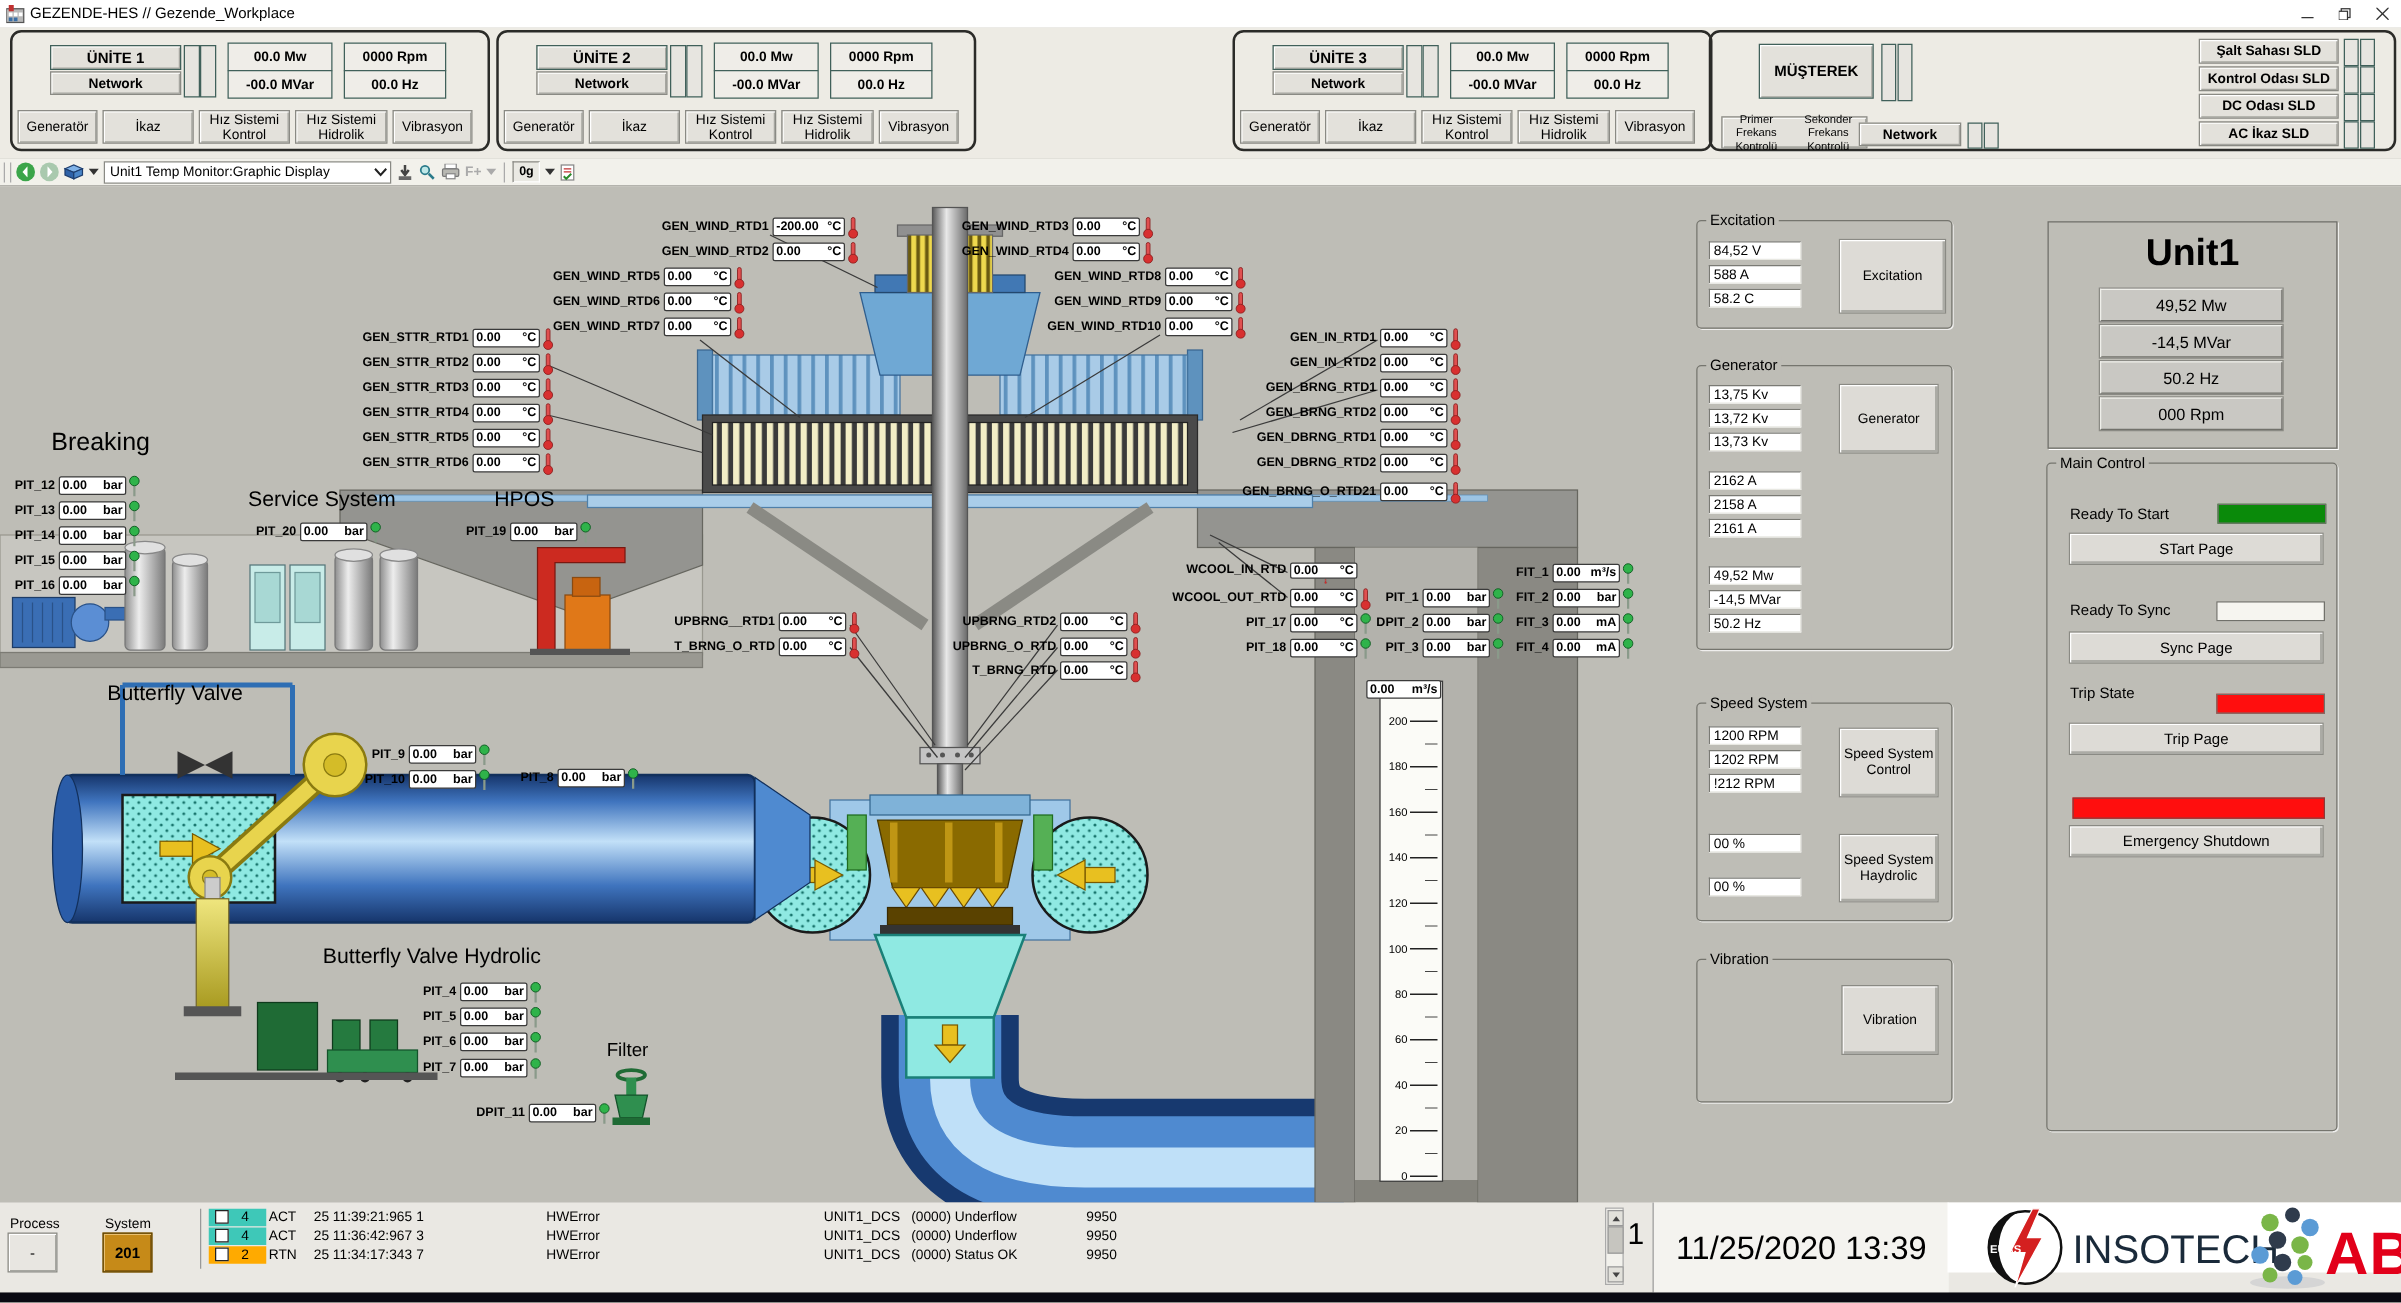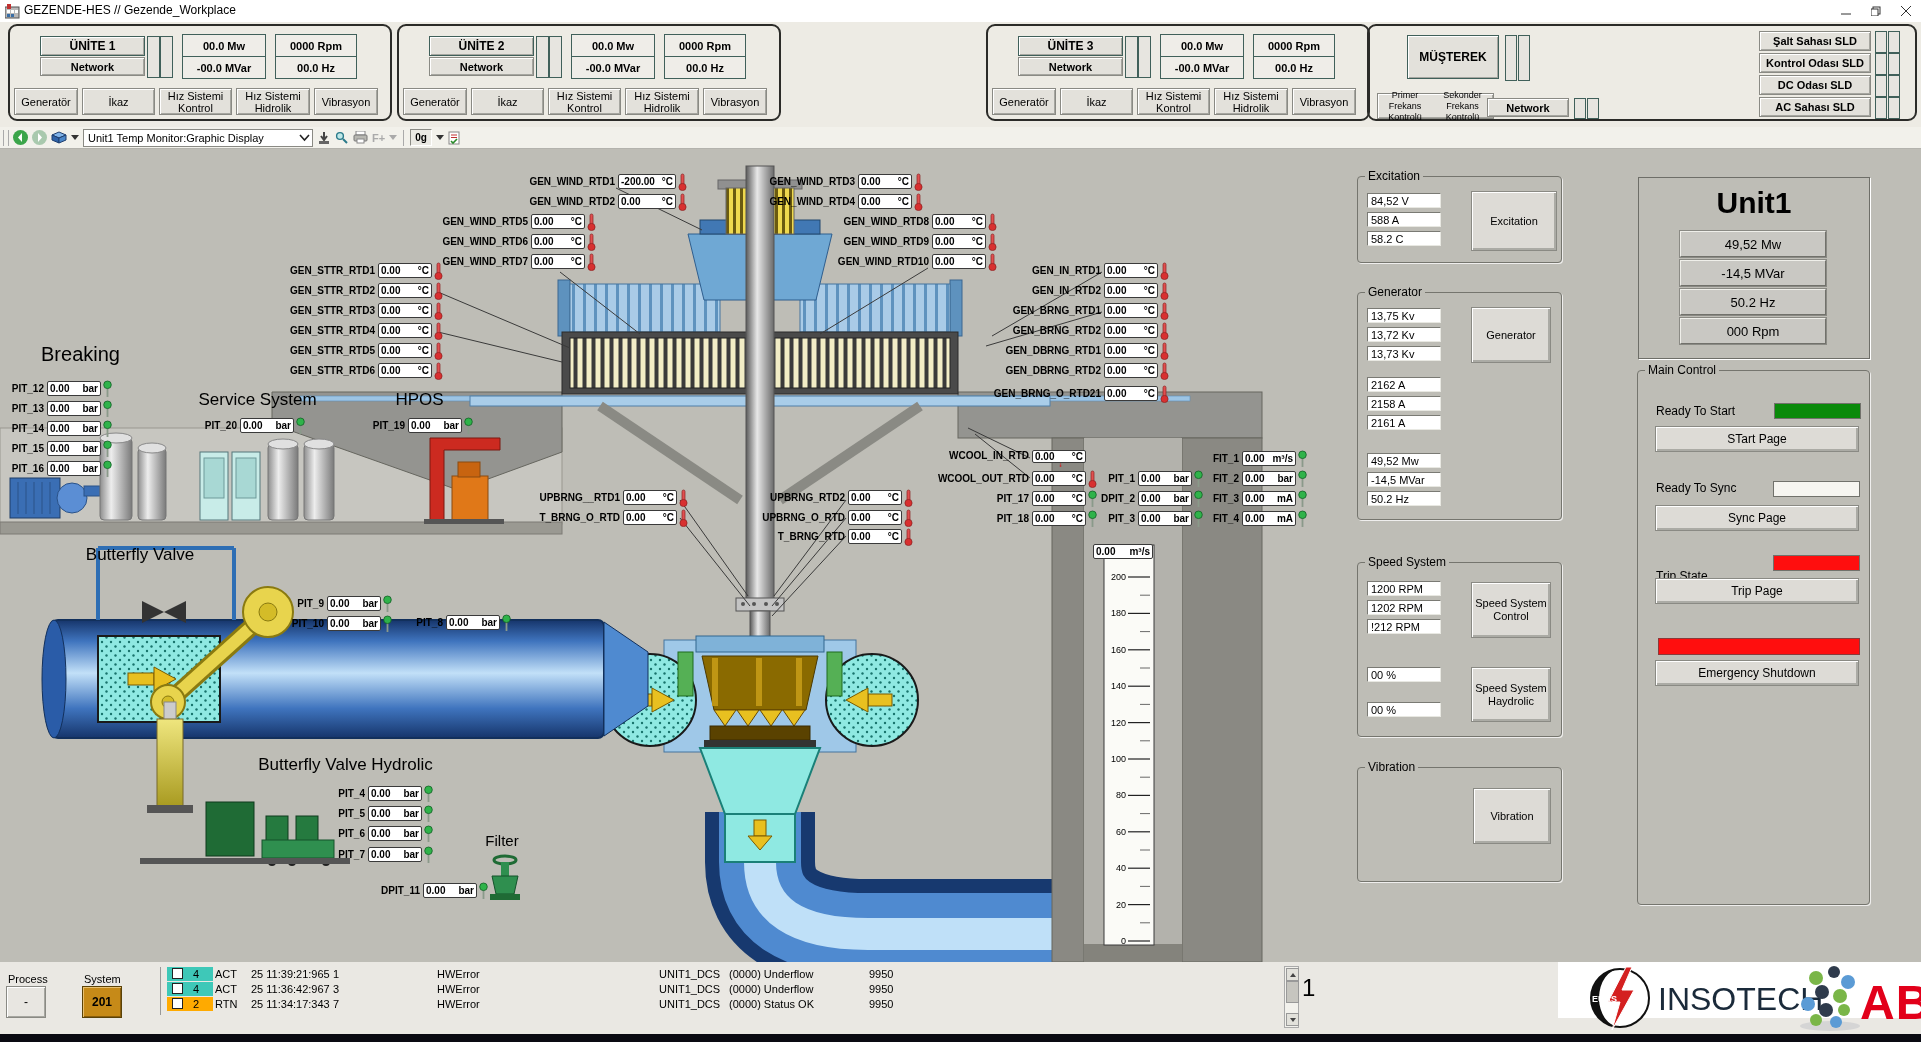--- a/index.html
+++ b/index.html
@@ -179,21 +179,21 @@
       <div class="ind" style="left: 218px; top: 72px; width: 10px; height: 19px;"></div>
       <button class="btn3d" style="left: 390px; top: 5px; width: 112px; height: 20px; font-weight: bold;">Şalt Sahası SLD</button>
       <div class="ind" style="left: 506px; top: 5px; width: 10px; height: 20px;"></div>
       <div class="ind" style="left: 519px; top: 5px; width: 10px; height: 20px;"></div>
       <button class="btn3d" style="left: 390px; top: 27px; width: 112px; height: 20px; font-weight: bold;">Kontrol Odası SLD</button>
       <div class="ind" style="left: 506px; top: 27px; width: 10px; height: 20px;"></div>
       <div class="ind" style="left: 519px; top: 27px; width: 10px; height: 20px;"></div>
       <button class="btn3d" style="left: 390px; top: 49px; width: 112px; height: 20px; font-weight: bold;">DC Odası SLD</button>
       <div class="ind" style="left: 506px; top: 49px; width: 10px; height: 20px;"></div>
       <div class="ind" style="left: 519px; top: 49px; width: 10px; height: 20px;"></div>
-      <button class="btn3d" style="left: 390px; top: 71px; width: 112px; height: 20px; font-weight: bold;">AC Sahası SLD</button>
+      <button class="btn3d" style="left: 390px; top: 71px; width: 112px; height: 20px; font-weight: bold;">AC İkaz SLD</button>
       <div class="ind" style="left: 506px; top: 71px; width: 10px; height: 20px;"></div>
       <div class="ind" style="left: 519px; top: 71px; width: 10px; height: 20px;"></div>
     </div>
   </div>
 
 <div id="toolbar">
   <div class="grip"></div>
   <div class="navc" style="background:#3BA54A">
     <svg width="9" height="9">
         <path d="M6,0 L2,4.5 L6,9 Z" fill="#FFF"></path>
@@ -1146,21 +1146,21 @@
 </div>
 
 <div class="gbox" style="left:1637px;top:370px;width:231px;height:533px">
   <span class="gtitle">Main Control</span>
   <span class="mclabel" style="left:18px;top:33px">Ready To Start</span>
   <div class="mcind" style="left:136px;top:32px" data-state="green"></div>
   <button class="mcbtn" style="left:17px;top:55px">STart Page</button>
   <span class="mclabel" style="left:18px;top:110px">Ready To Sync</span>
   <div class="mcind" style="left:135px;top:110px" data-state="empty"></div>
   <button class="mcbtn" style="left:17px;top:134px">Sync Page</button>
-  <span class="mclabel" style="left:18px;top:198px">Trip State</span>
+  <span class="mclabel" style="left:18px;top:176px">Trip State</span>
   <div class="mcind" style="left:135px;top:184px" data-state="red"></div>
   <button class="mcbtn" style="left:17px;top:207px">Trip Page</button>
   <div class="redbar" style="left:20px;top:267px;width:200px;height:15px"></div>
   <button class="mcbtn" style="left:17px;top:289px">Emergency Shutdown</button>
 </div>
 
 <div id="bottombar">
   <span class="blbl" style="left:8px;top:11px">Process</span>
   <div class="bbtn" style="left:6px;top:24px">-</div>
   <span class="blbl" style="left:84px;top:11px">System</span>
@@ -1209,20 +1209,23 @@
   <div id="vsb">
     <div class="sbarr" style="top:1px">
         <div class="tri-up"></div>
       </div>
     <div id="sbthumb"></div>
     <div class="sbarr" style="bottom:1px">
         <div class="tri-dn"></div>
       </div>
   </div>
   <span id="pageind">1</span>
+  <div id="datetime">
+      <span>11/25/2020 13:39</span>
+    </div>
   <div id="logos">
     <svg width="363" height="72">
       <circle cx="62" cy="36" r="29" fill="#FFF" stroke="#111" stroke-width="2"></circle>
       <path d="M62,7 A29,29 0 0 0 62,65 A21,29 0 0 1 62,7 Z" fill="#111"></path>
       <polygon points="68,5 50,40 62,40 54,68 76,28 64,28 74,5" fill="#D42020" stroke="#FFF" stroke-width="1"></polygon>
       <text x="34" y="40" font-size="9" font-weight="bold" fill="#FFF">EÜAŞ</text>
       <text x="100" y="48" font-size="32" fill="#1A2A3A" font-family="Liberation Serif, serif">INSOTECH</text>
       <g>
         <ellipse cx="272" cy="64" rx="30" ry="5" fill="#D5D5D5"></ellipse>
         <circle cx="258" cy="16" r="7" fill="#7AB648"></circle>

